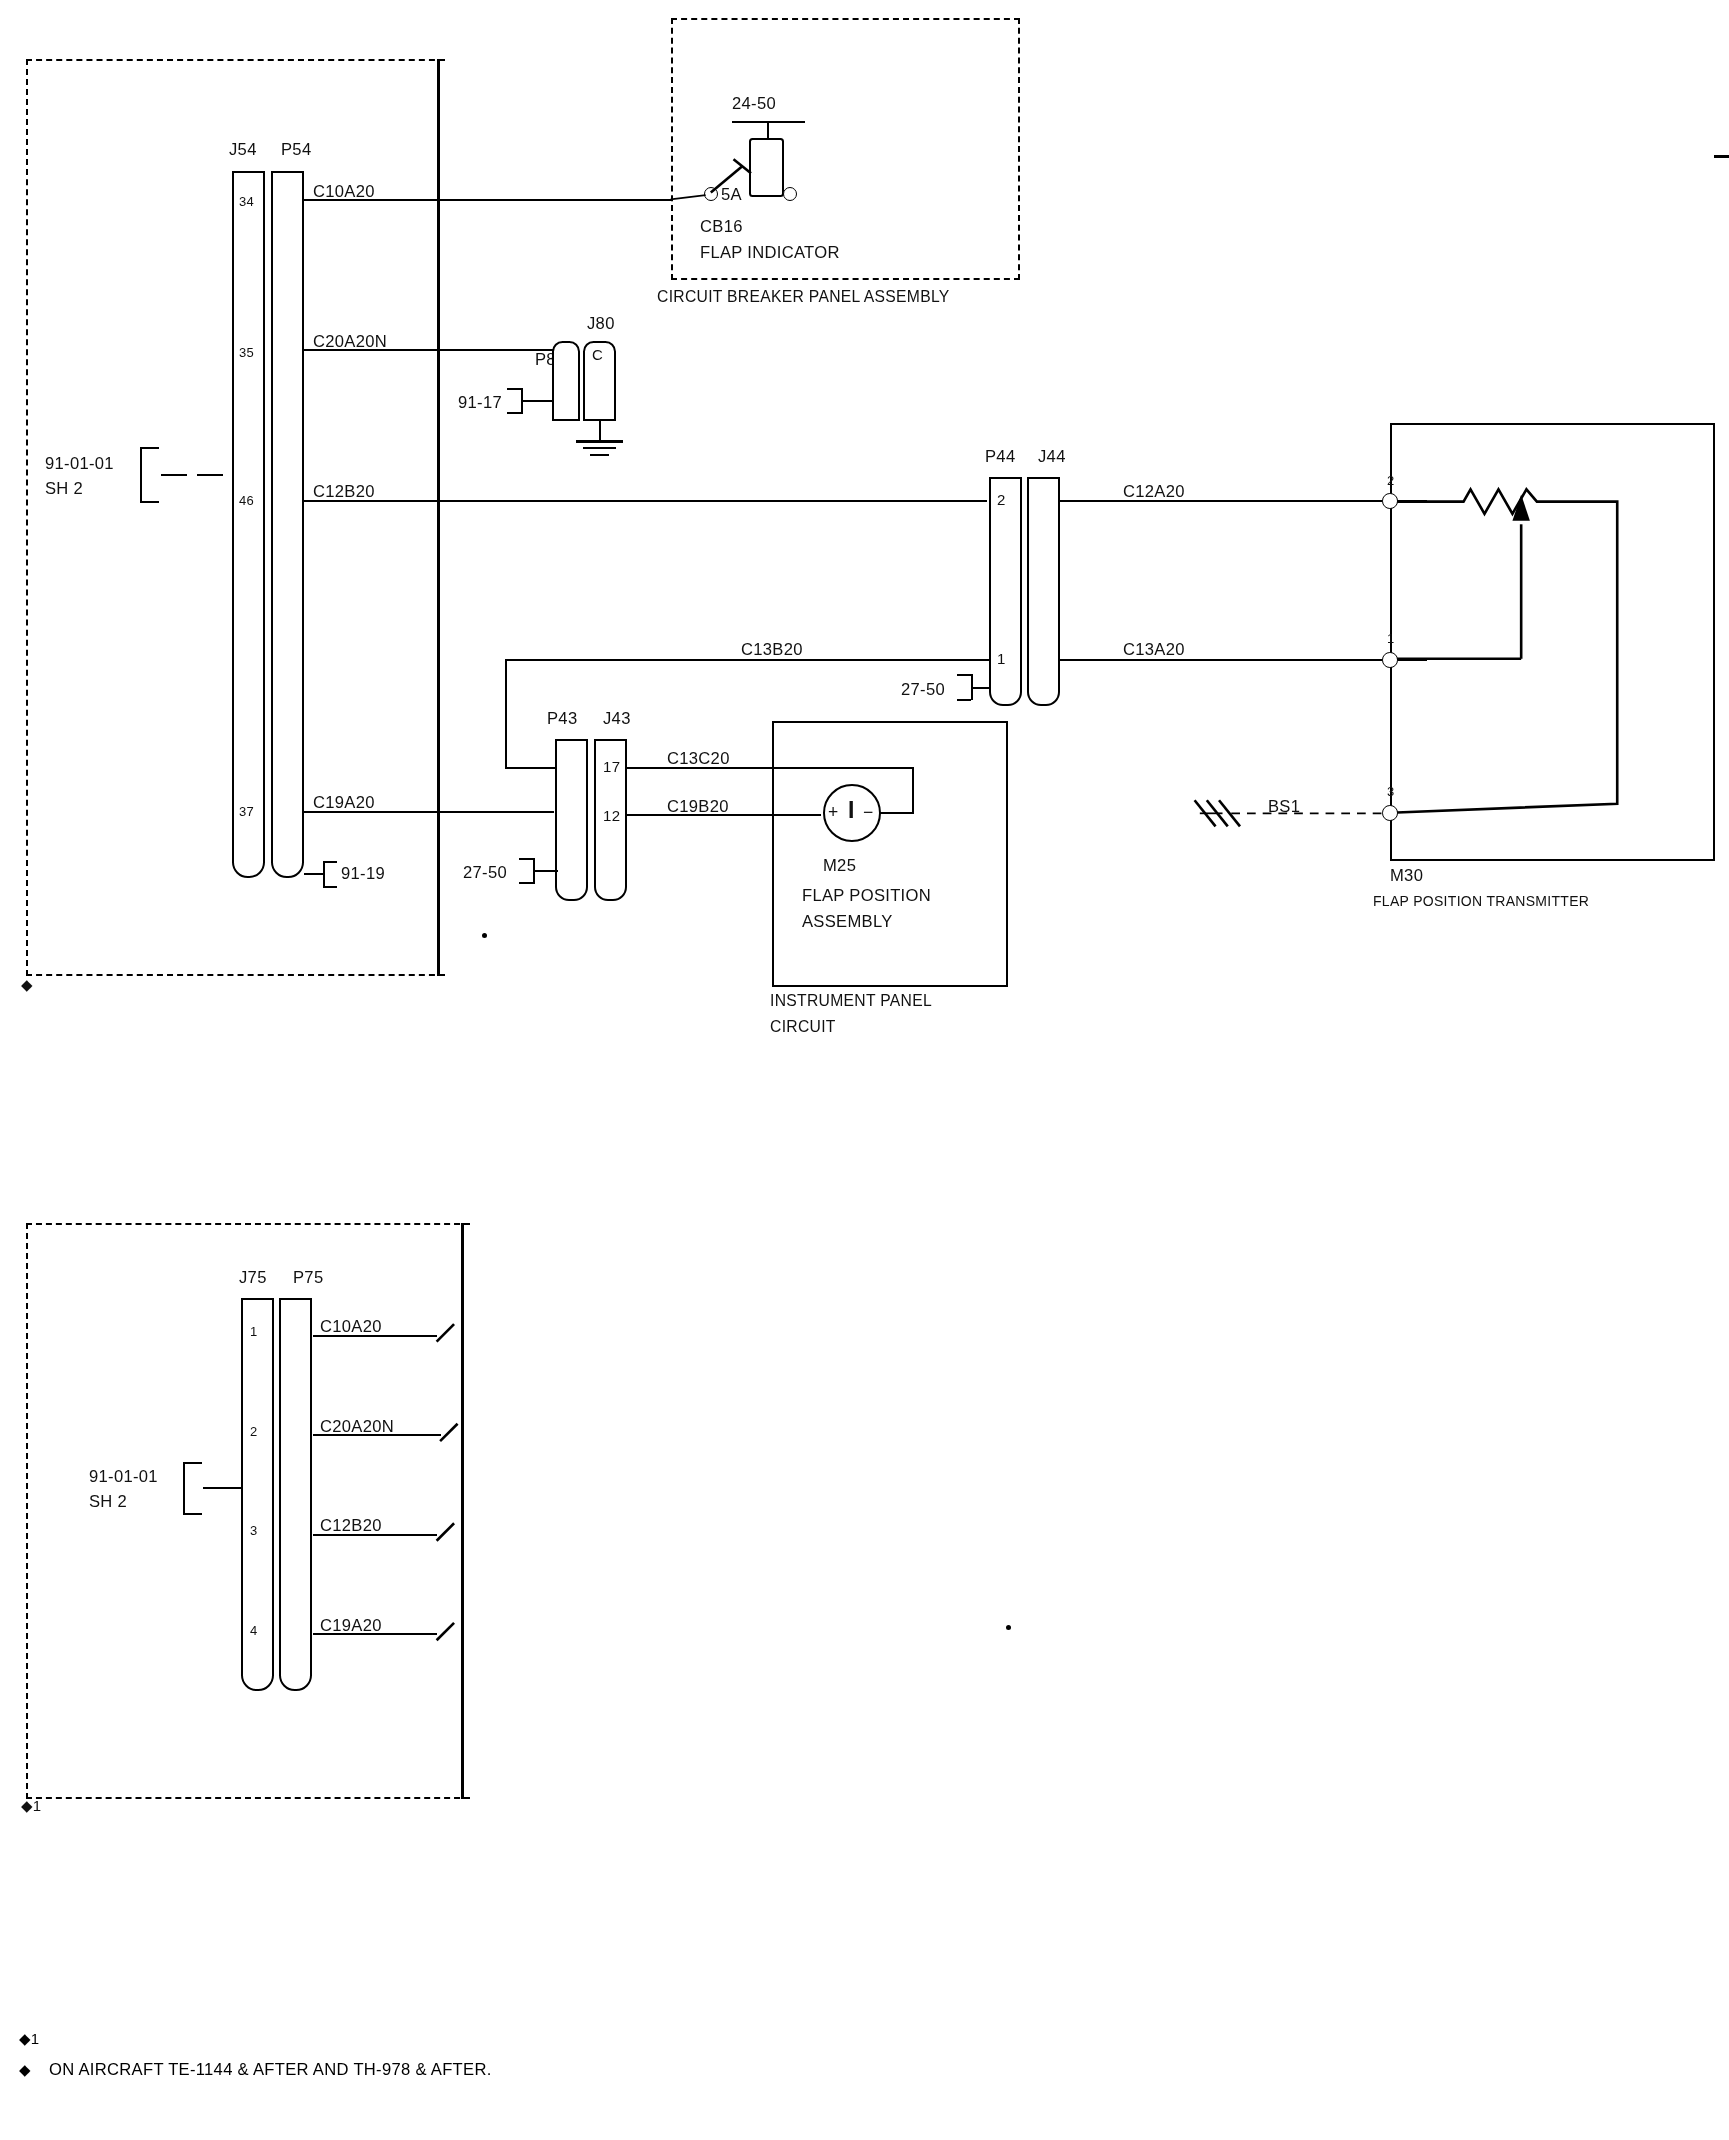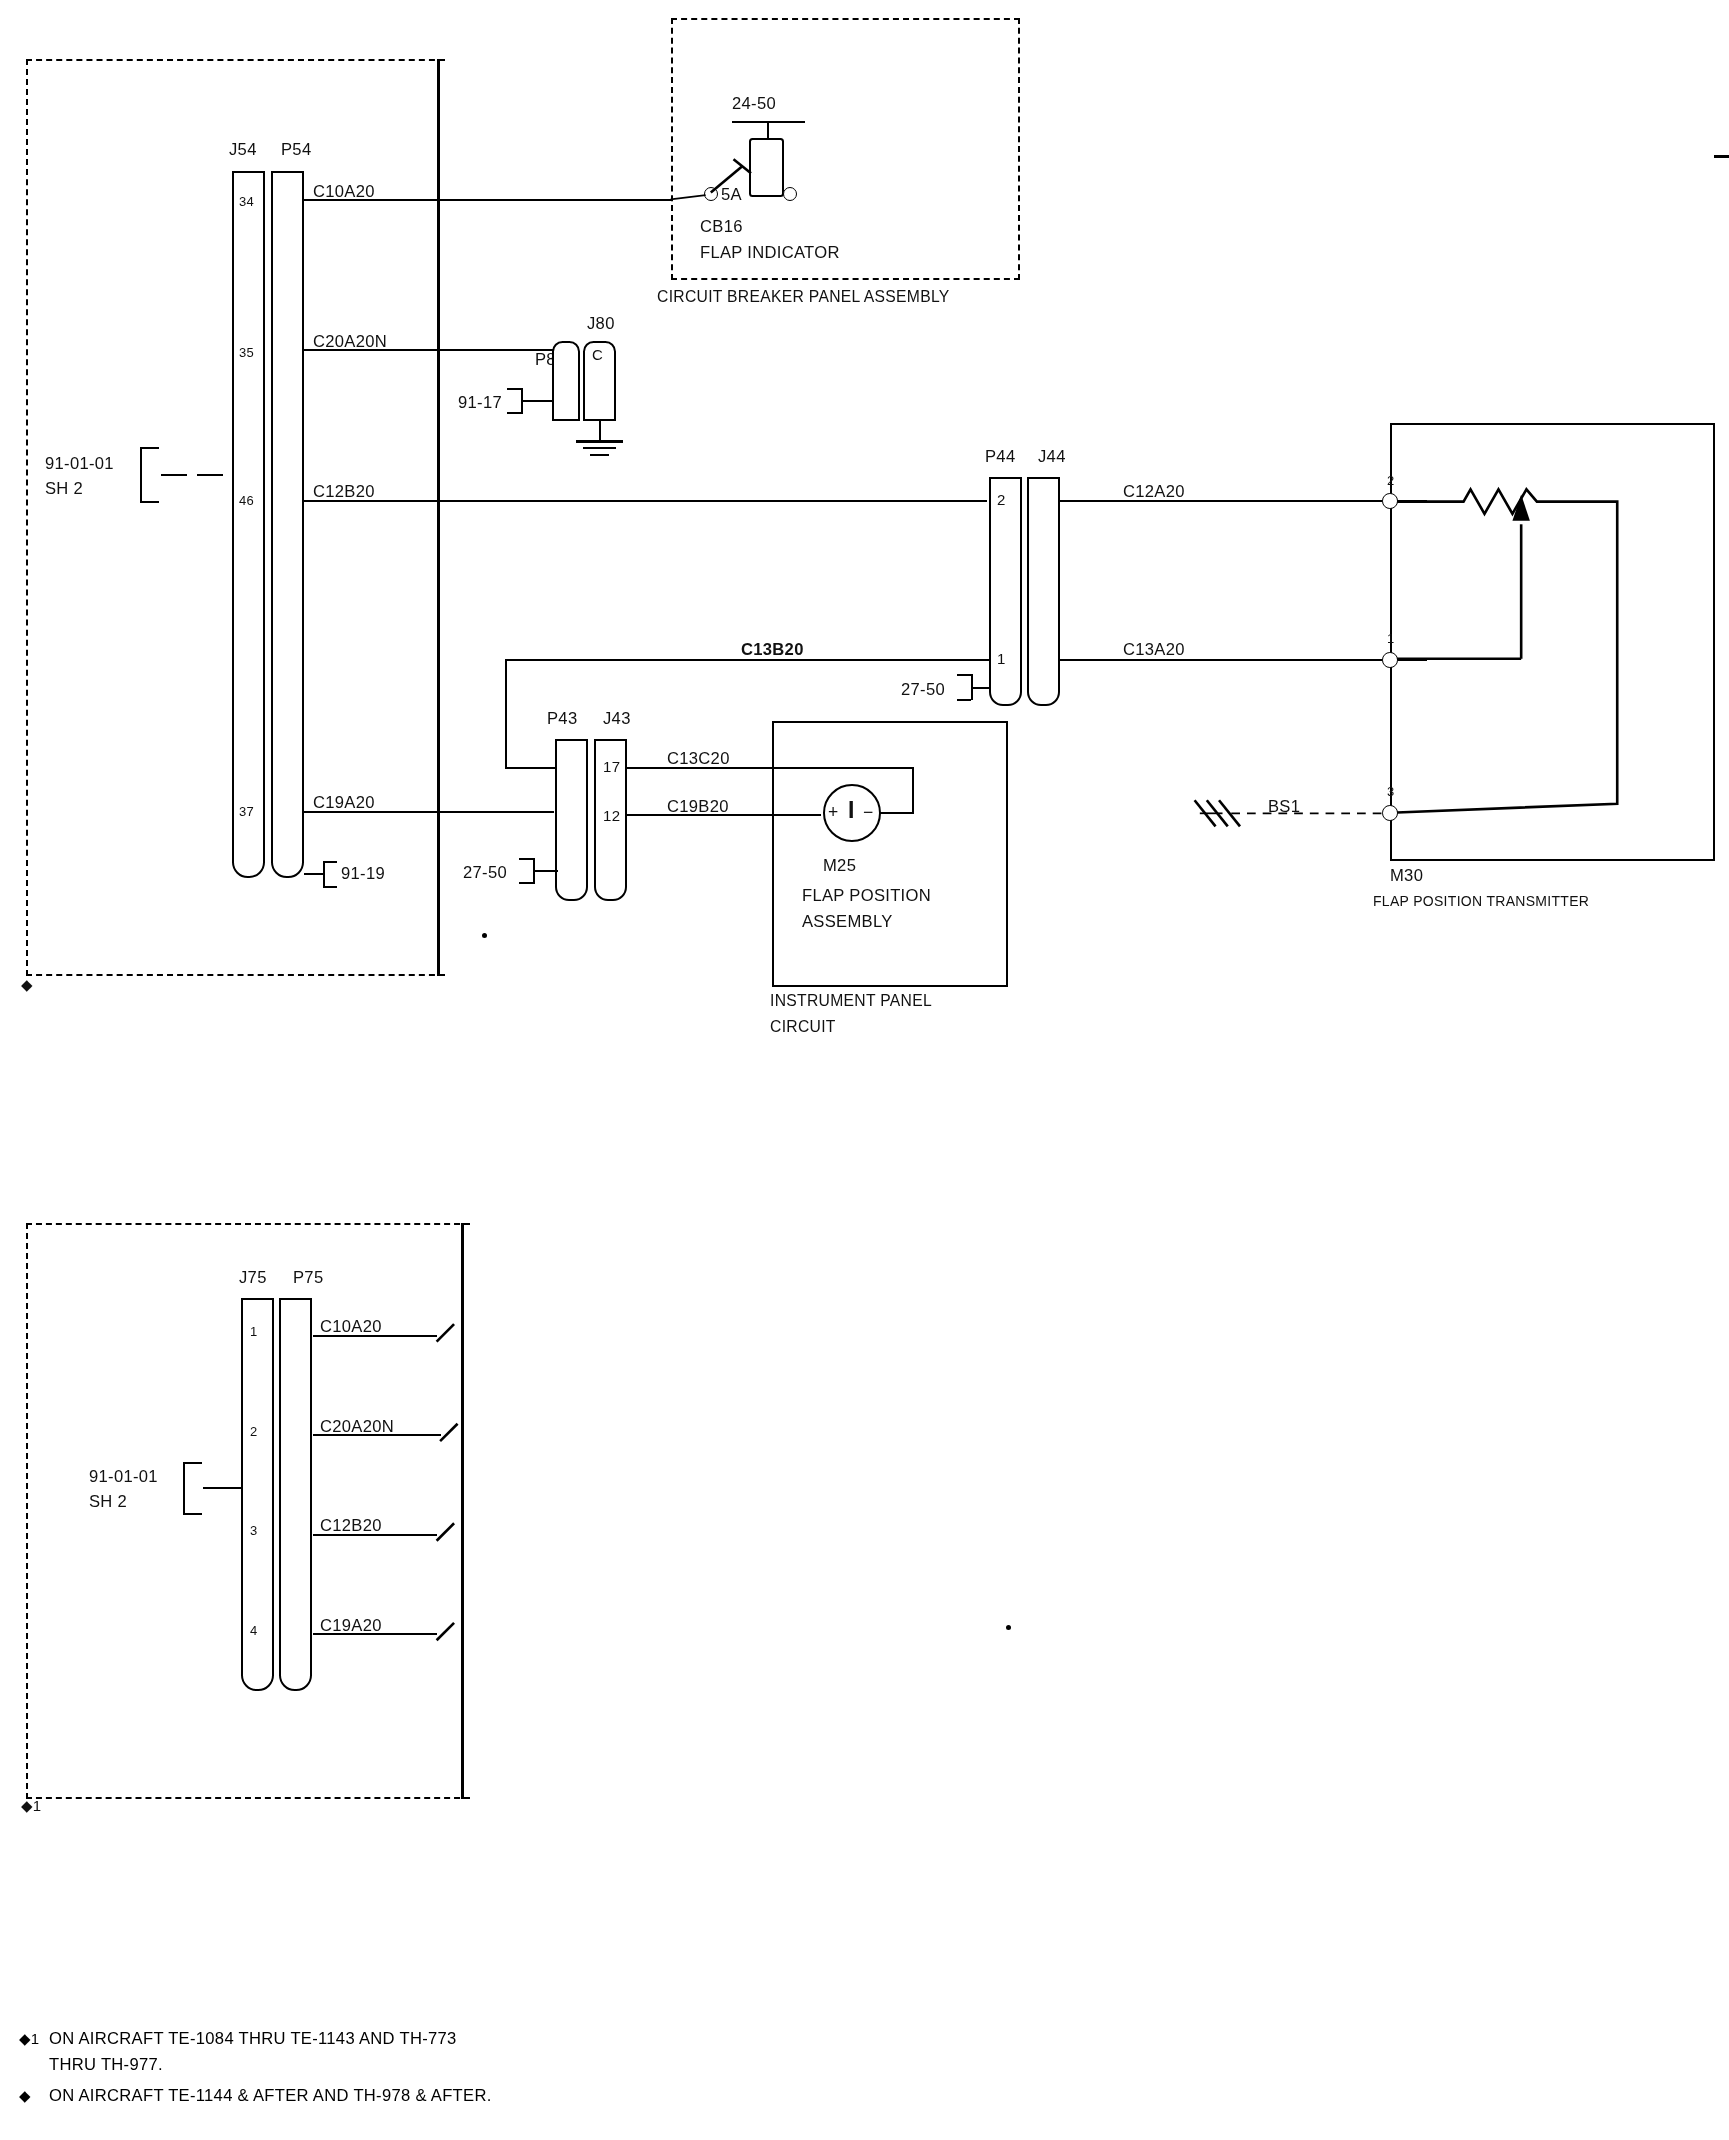--- a/index.html
+++ b/index.html
@@ -164,21 +164,21 @@
   <div class="hline" style="left:957px; top:699px; width:14px;"></div>
   <div class="hline" style="left:971px; top:687px; width:19px;"></div>
 
   <div class="hline" style="left:1060px; top:500px; width:367px;"></div>
   <div class="lbl" style="left:1123px; top:482px;">C12A20</div>
 
   <div class="hline" style="left:1060px; top:659px; width:367px;"></div>
   <div class="lbl" style="left:1123px; top:640px;">C13A20</div>
 
   <div class="hline" style="left:505px; top:659px; width:486px;"></div>
-  <div class="lbl" style="left:741px; top:640px;font-weight:bold;">C13B20</div>
+  <div class="lbl" style="left:741px; top:640px;">C13B20</div>
   <div class="vline" style="left:505px; top:659px; height:110px;"></div>
   <div class="hline" style="left:505px; top:767px; width:56px;"></div>
 
   <div class="lbl" style="left:547px; top:709px;">P43</div>
   <div class="lbl" style="left:603px; top:709px;">J43</div>
   <div style="position:absolute; left:555px; top:739px; width:33px; height:162px; border:2.6px solid #000; border-radius:0 0 14px 14px; box-sizing:border-box; background:#fff;"></div>
   <div style="position:absolute; left:594px; top:739px; width:33px; height:162px; border:2.6px solid #000; border-radius:0 0 14px 14px; box-sizing:border-box; background:#fff;"></div>
   <div class="lbl sm" style="left:603px; top:758px;">17</div>
   <div class="lbl sm" style="left:603px; top:807px;">12</div>
 
@@ -277,22 +277,20 @@
   <div class="hline" style="left:313px; top:1633px; width:124px;"></div>
   <div class="lbl" style="left:320px; top:1616px;">C19A20</div>
 
   <div style="position:absolute; left:482px; top:933px; width:5.2px; height:5.2px; background:#000; border-radius:50%;"></div>
   <div style="position:absolute; left:1006px; top:1625px; width:5.2px; height:5.2px; background:#000; border-radius:50%;"></div>
   <div style="position:absolute; left:1714px; top:155px; width:15.7px; height:2.6px; background:#000;"></div>
 
   <div class="footnotes">
     <div class="fn-row">
       <div class="fn-mark">◆1</div>
-      <div class="fn-text">ON AIRCRAFT TE-1084 THRU TE-1143 AND TH-773
-THRU TH-977.</div>
     </div>
     <div class="fn-row">
       <div class="fn-mark">◆</div>
       <div class="fn-text">ON AIRCRAFT TE-1144 &amp; AFTER AND TH-978 &amp; AFTER.</div>
     </div>
   </div>
 
 </div>
 
 

